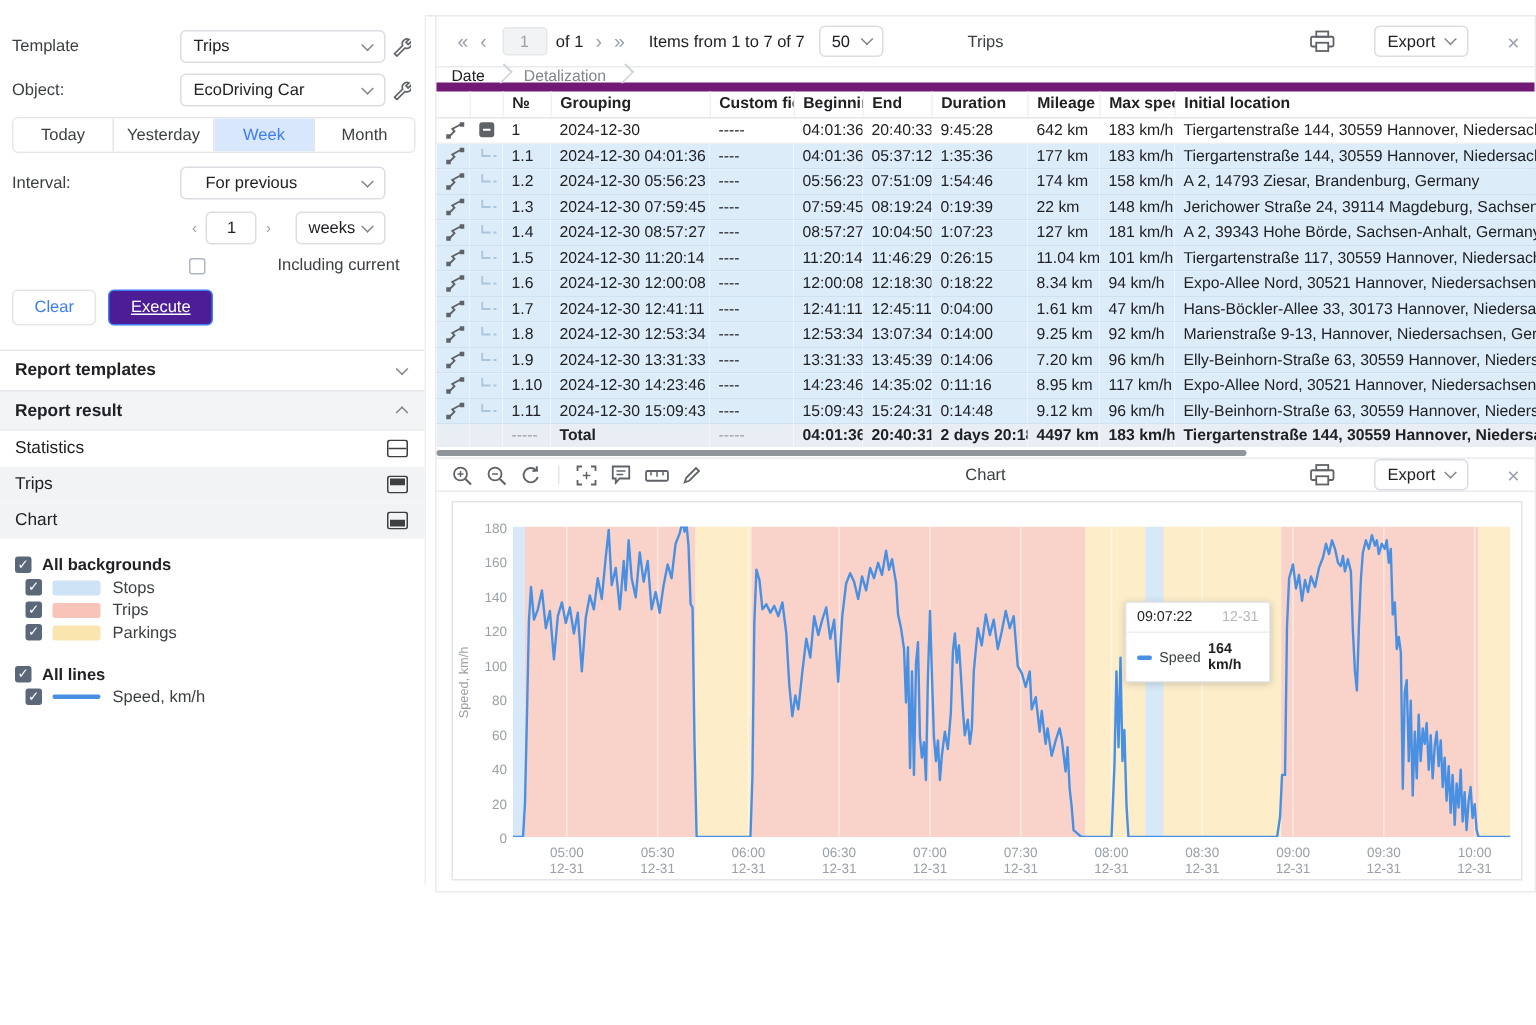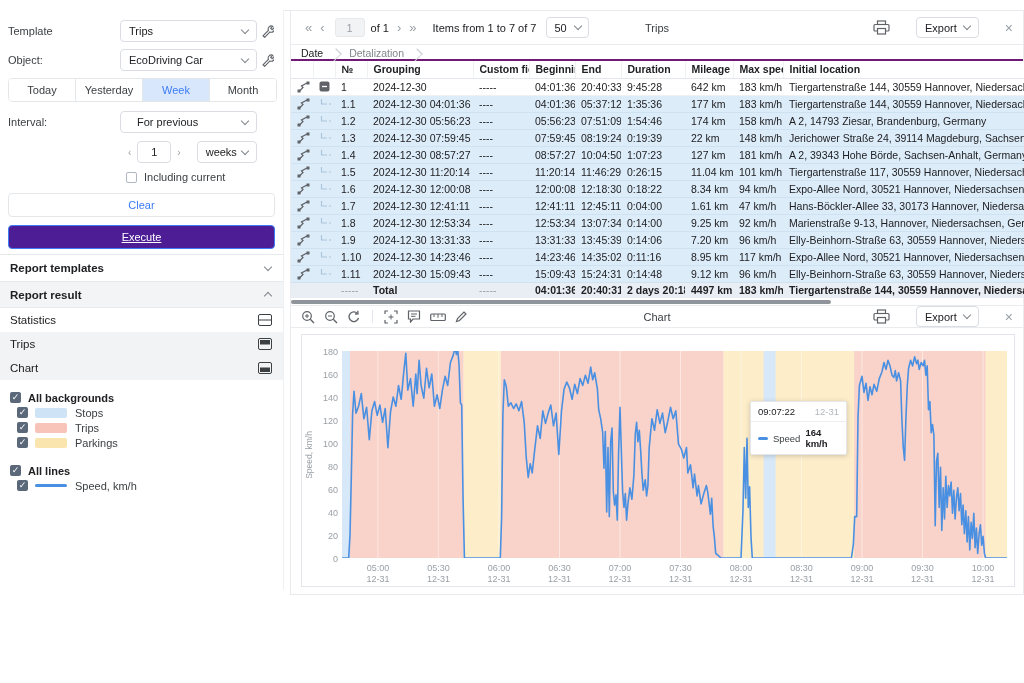--- a/index.html
+++ b/index.html
@@ -19,25 +19,25 @@
   .chev.up { transform:rotate(-135deg); margin-top:3px; }
   .wrench-btn { width:20px; display:flex; justify-content:center; align-items:center; }
   .tabs4 { display:flex; border:1px solid #e4e7ea; border-radius:4px; overflow:hidden; margin:2px 0 9px 0; height:24px; }
   .tabs4 .tab { flex:1; display:flex; align-items:center; justify-content:center; border-right:1px solid #e4e7ea; color:#3c4043; cursor:default; background:#fff; }
   .tabs4 .tab:last-child { border-right:none; }
   .tabs4 .tab.sel { background:#d8e7fc; color:#3d7cf4; }
   .stepper-row { display:flex; align-items:center; margin:0 0 8px 114px; }
   .step-arrow { color:#9aa0a6; font-size:10px; padding:0 6px; }
   .num-input { width:34px; height:22px; border:1px solid #dadde2; border-radius:4px; text-align:center; color:#202124; display:flex; align-items:center; justify-content:center; }
   .stepper-row .selectbox { margin-left:10px; }
-  .cb-row { display:flex; align-items:center; margin:2px 0 10px 118px; }
+  .cb-row { display:flex; align-items:center; margin:2px 0 10px 118px;gap:41px; }
   .cb { width:11px; height:11px; border-radius:2px; display:inline-flex; align-items:center; justify-content:center; margin-right:7px; flex:0 0 auto; }
   .cb.off { border:1px solid #b0b7c3; background:#fff; }
   .cb.on { background:#5b6879; color:#fff; font-size:9px; line-height:9px; }
-  .btn-row { display:flex; gap:8px; margin-bottom:5px; padding-right:2px;flex-direction:column; }
+  .btn-row { display:flex; gap:8px; margin-bottom:16px; padding-right:2px; }
   .btn { height:24px; border-radius:4px; display:flex; align-items:center; justify-content:center; padding:0 14px; }
   .btn.ghost { background:#fff; border:1px solid #e4e7ea; color:#3d7cf4; }
   .btn.primary { background:#4c1d95; color:#fff; border:1px solid #3d7cf4;text-decoration:underline; }
   .section-hd { height:27px; display:flex; align-items:center; justify-content:space-between; padding:0 12px 0 10px; border-top:1px solid #e6e8eb; font-weight:bold; color:#202124; font-size:11.5px; }
   .section-hd.gray { background:#f3f4f6; border-bottom:1px solid #e9ebee; }
   .result-item { height:24px; display:flex; align-items:center; justify-content:space-between; padding:0 11px 0 10px; color:#202124; font-size:11.5px; }
   .result-item.sel { background:#f1f3f4; }
   .legend-block { padding:10px 10px 0 10px; }
   .legend-row { display:flex; align-items:center; height:15px; margin-bottom:0; }
   .legend-row.title { font-weight:bold; color:#202124; }
@@ -51,21 +51,21 @@
   .panel-toolbar { height:34px; border-bottom:1px solid #e9ebee; display:flex; align-items:center; padding:0 10px; position:relative; }
   .pg-ctl { color:#9aa0a6; font-size:13px; padding:0 4px; }
   .pg-input { width:30px; height:19px; background:#f1f3f4; border:1px solid #e6e8eb; border-radius:3px; color:#9aa0a6; display:flex; align-items:center; justify-content:center; margin:0 6px; }
   .pg-of { color:#202124; margin-right:4px; }
   .items-lbl { color:#202124; margin:0 10px 0 12px; }
   .size-select { height:21px; border:1px solid #dadde2; border-radius:4px; display:flex; align-items:center; padding:0 7px; gap:8px; color:#202124;justify-content:flex-end; }
   .panel-title { position:absolute; left:50%; transform:translateX(-50%); color:#3c4043; }
   .tool-right { margin-left:auto; display:flex; align-items:center; gap:26px; }
   .export-btn { height:21px; border:1px solid #dadde2; border-radius:4px; display:flex; align-items:center; padding:0 8px; gap:7px; color:#202124; background:#fff; }
   .close-x { color:#9aa0a6; font-size:14px; line-height:14px; }
-  .crumbs { height:16px; display:flex; align-items:flex-end; border-bottom:2px solid #701a75; padding-left:10px; font-size:10.5px; }
+  .crumbs { height:16px; display:flex; align-items:flex-start; border-bottom:6px solid #701a75; padding-left:10px; font-size:10.5px; }
   .crumb { color:#202124; }
   .crumb.dim { color:#80868b; }
   .crumb-sep { width:8px; height:8px; border-top:1px solid #d0d4d9; border-right:1px solid #d0d4d9; transform:rotate(45deg) scale(1,1.4); margin:0 10px 0 8px; }
 
   table.trips { border-collapse:collapse; table-layout:fixed; width:734px; font-size:10.5px; }
   table.trips th { height:17px; font-weight:bold; color:#202124; text-align:left; padding:0 6px; border-bottom:1px solid #e3e6ea; border-right:1px solid #f0f1f3; white-space:nowrap; overflow:hidden; background:#fff; }
   table.trips th:last-child { border-right:none; }
   table.trips td { height:17px; padding:0 6px; white-space:nowrap; overflow:hidden; color:#202124; }
   tr.row-parent { background:#fff; }
   tr.row-parent td { border-bottom:1px solid #eef0f2; }

